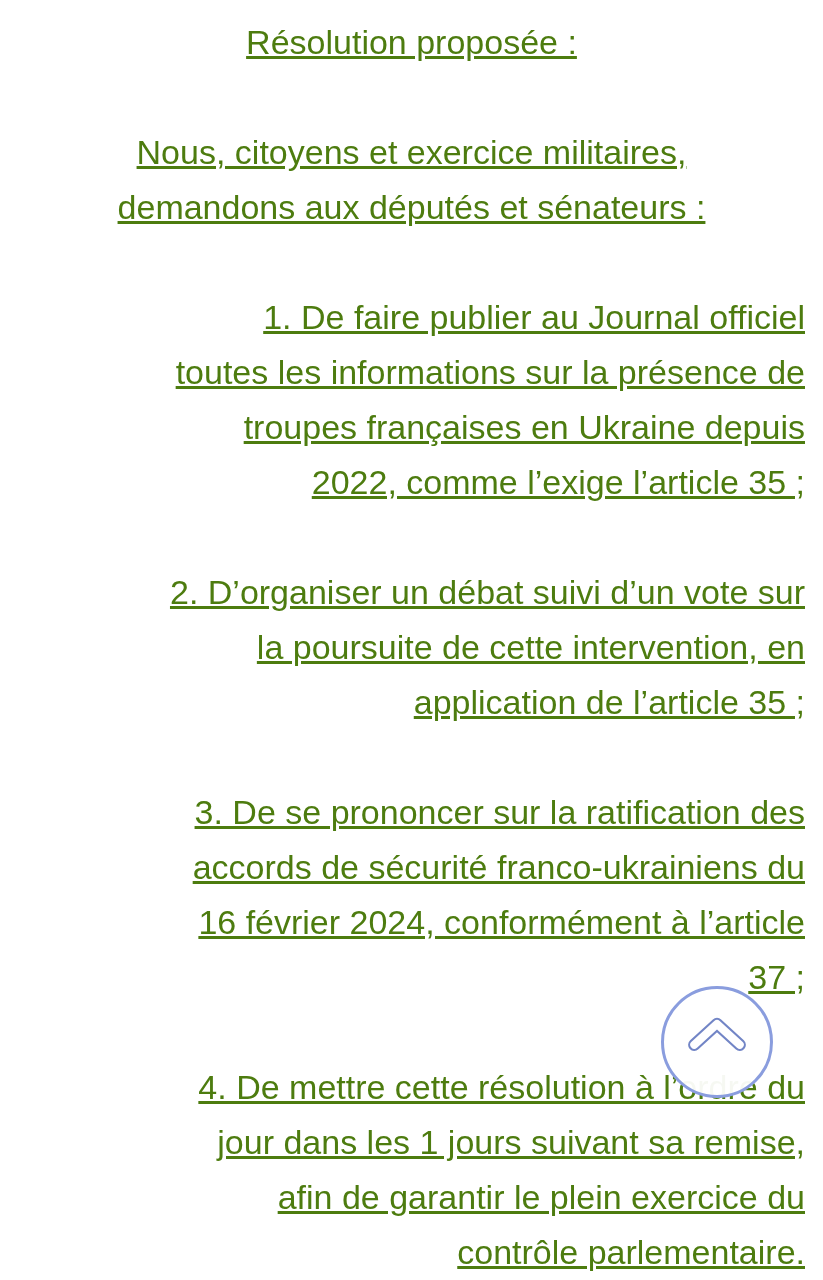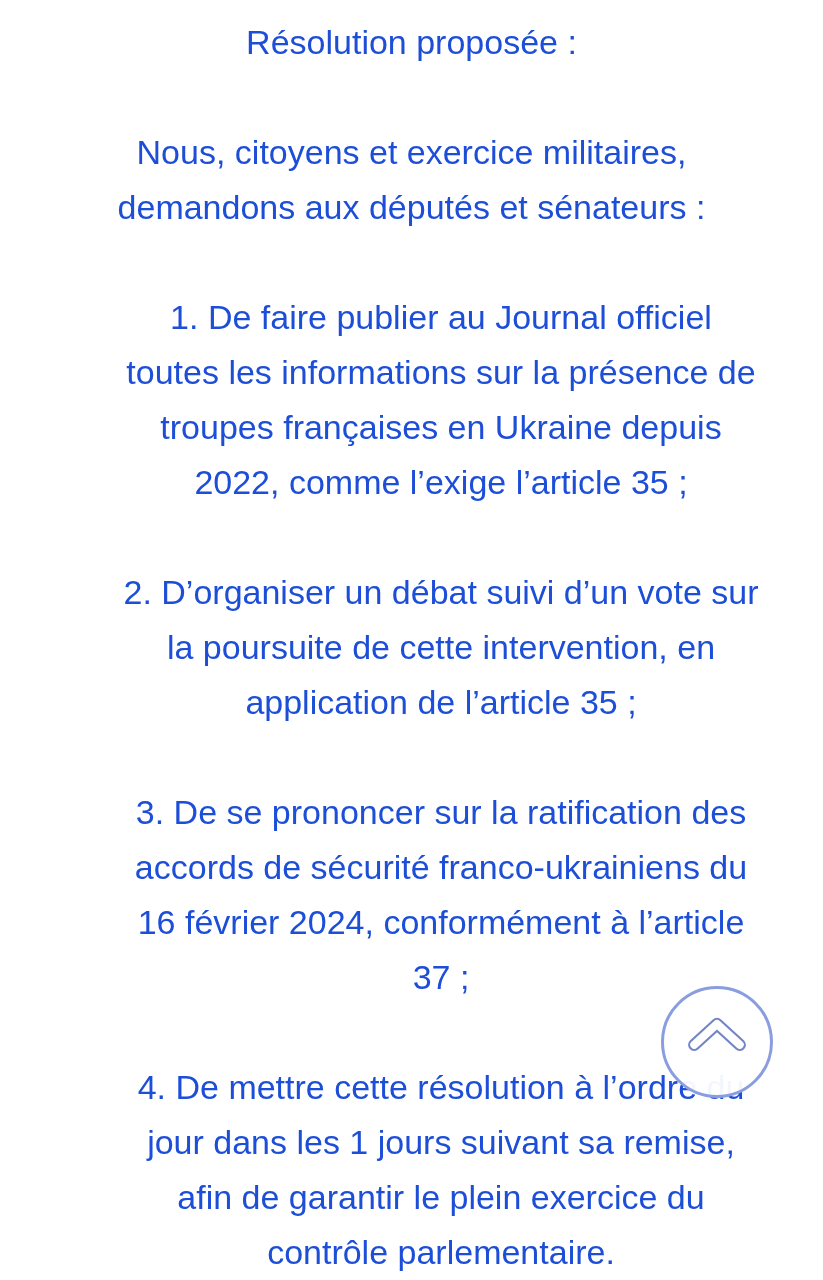--- a/index.html
+++ b/index.html
@@ -6,35 +6,36 @@
   html, body {
     width: 823px; height: 1280px;
     background: #ffffff;
     overflow: hidden;
     font-family: "Liberation Sans", "DejaVu Sans", sans-serif;
   }
   .page {
     position: relative;
     width: 823px; height: 1280px;
     padding-top: 15px;
-    color: #1d4ed8;
+    color: #4d7c0f;
     font-size: 34px;
     line-height: 55px;
     font-weight: 400;
+    text-decoration: underline;
   }
   .para {
     white-space: pre-line;
     margin-bottom: 55px;
   }
   .centered {
     text-align: center;
     padding: 0 20px;
   }
   .item {
-    text-align: center;
+    text-align: right;
     padding-left: 77px;
     padding-right: 18px;
   }
   .scroll-top {
     position: absolute;
     left: 661px;
     top: 986px;
     width: 112px;
     height: 112px;
     border: 3px solid #8A9DDE;

